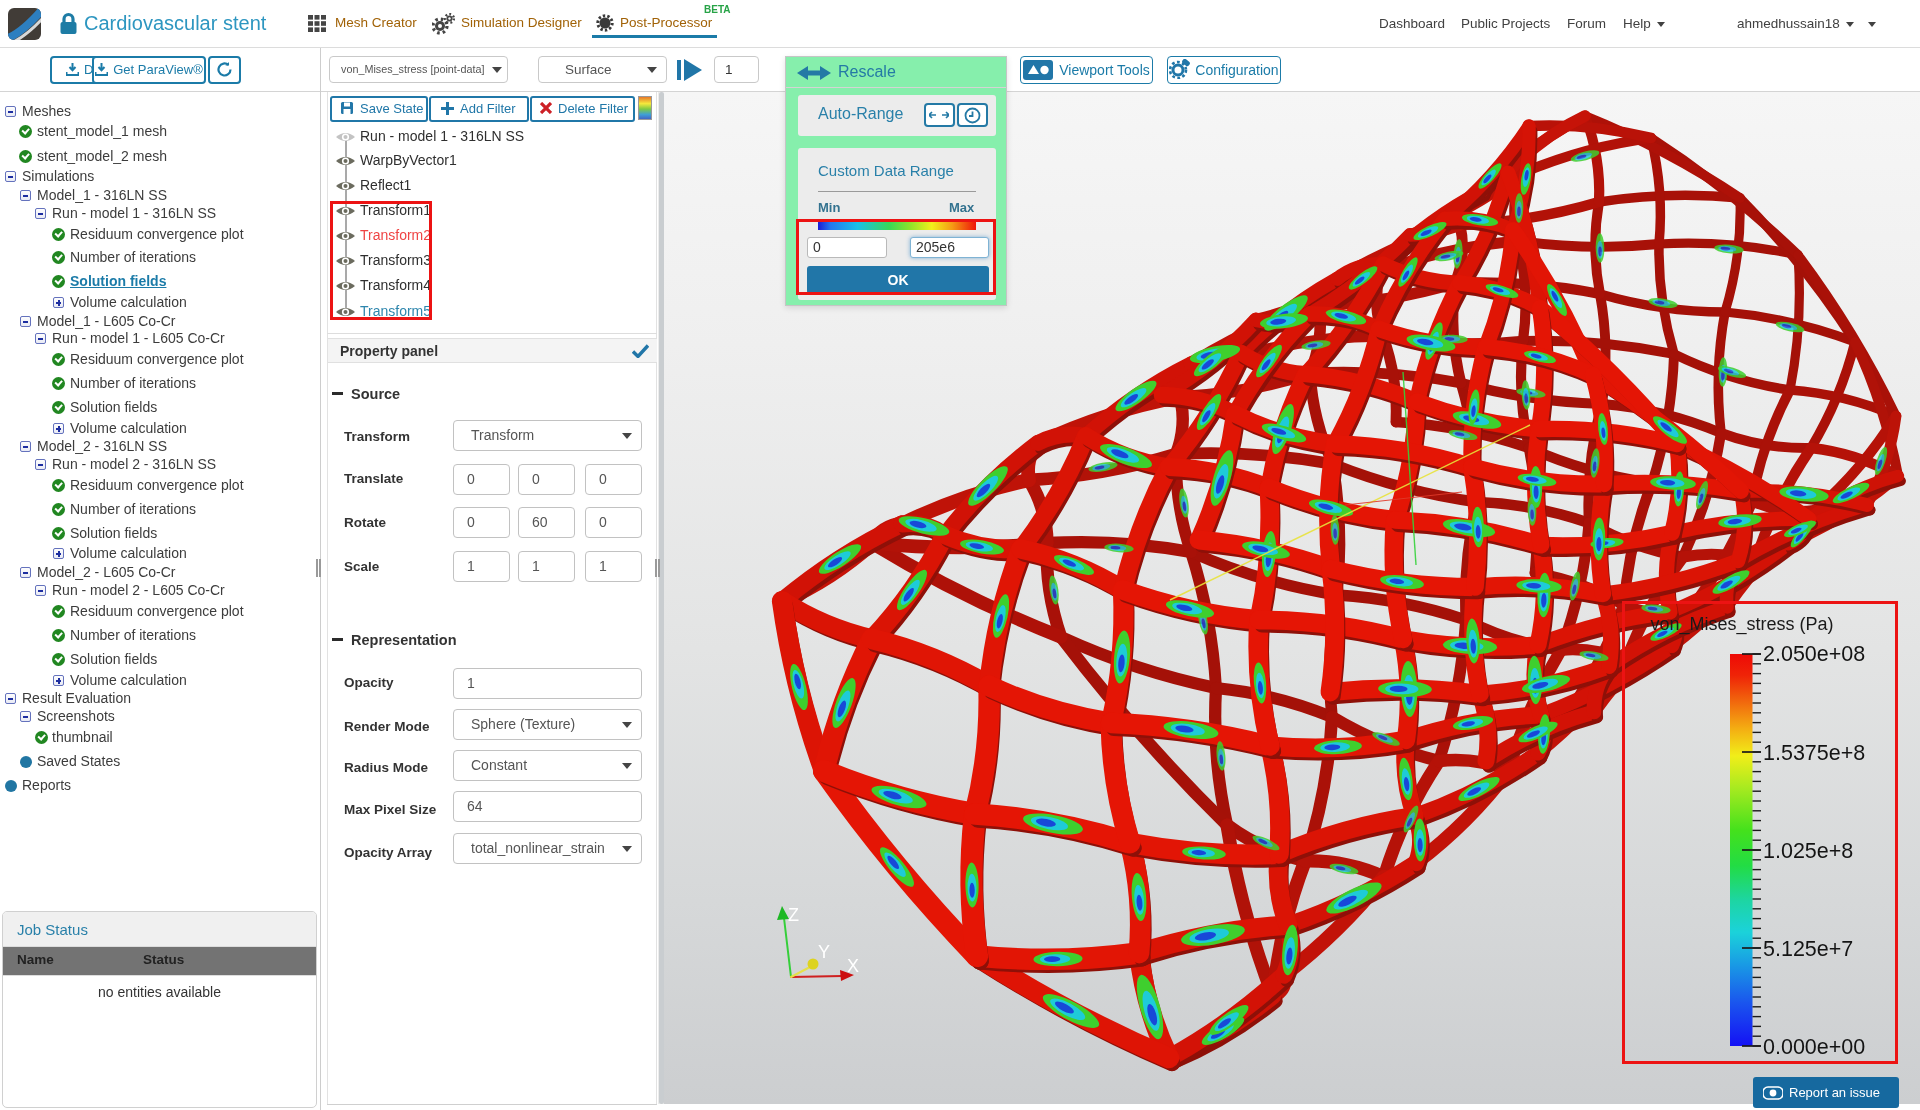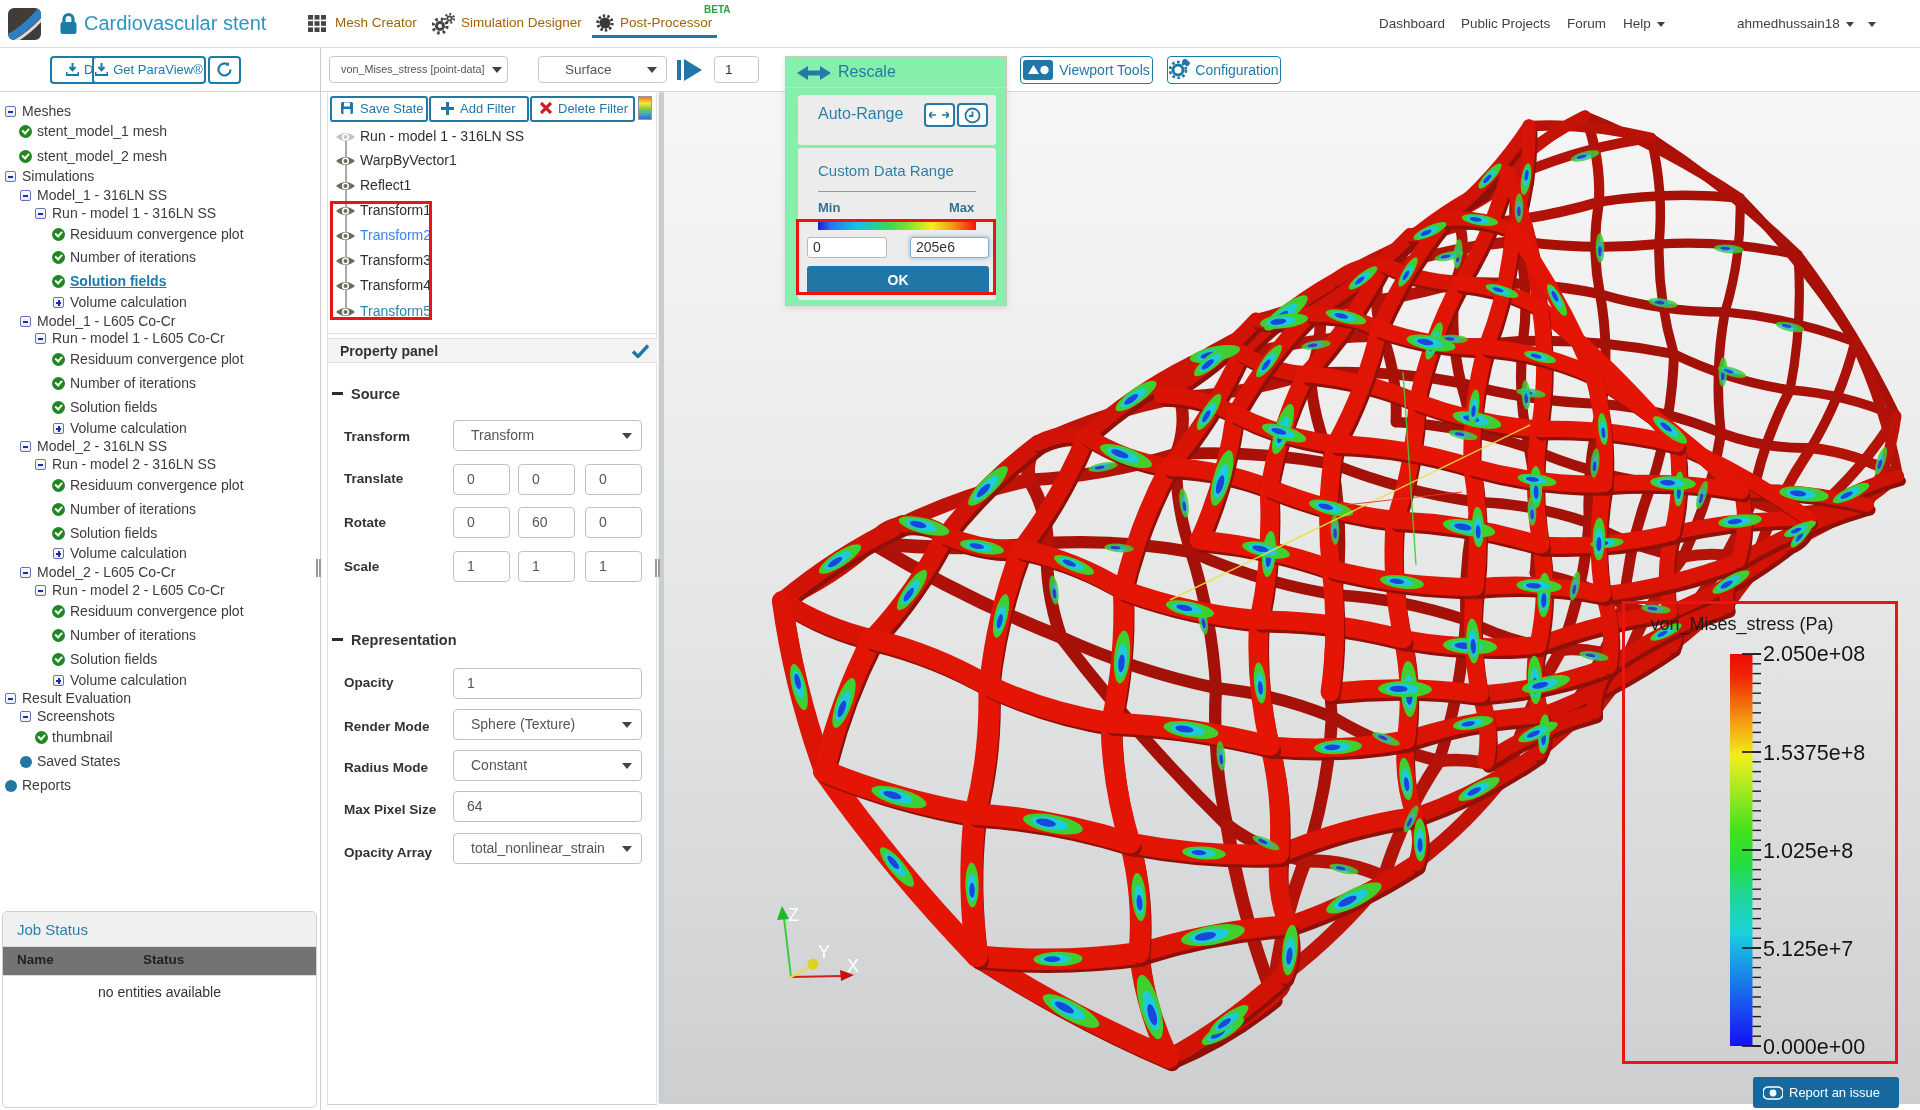--- a/index.html
+++ b/index.html
@@ -321,21 +321,21 @@
       <path d="M1,7 Q10.5,-1 20,7 Q10.5,15 1,7 z" fill="#6b6b5e"></path>
       <circle cx="10.5" cy="7" r="3.6" fill="#fff"></circle>
       <circle cx="10.5" cy="7" r="2" fill="#6b6b5e"></circle>
     </svg>
   <div class="prow" style="left:39px;top:110px;color:#2f2f2f">Transform1</div>
   <svg class="abs" style="left:14px;top:137px" width="21" height="14">
       <path d="M1,7 Q10.5,-1 20,7 Q10.5,15 1,7 z" fill="#6b6b5e"></path>
       <circle cx="10.5" cy="7" r="3.6" fill="#fff"></circle>
       <circle cx="10.5" cy="7" r="2" fill="#6b6b5e"></circle>
     </svg>
-  <div class="prow" style="left:39px;top:135px;color:#3b82f6">Transform2</div>
+  <div class="prow" style="left:39px;top:135px;color:#ef4444">Transform2</div>
   <svg class="abs" style="left:14px;top:162px" width="21" height="14">
       <path d="M1,7 Q10.5,-1 20,7 Q10.5,15 1,7 z" fill="#6b6b5e"></path>
       <circle cx="10.5" cy="7" r="3.6" fill="#fff"></circle>
       <circle cx="10.5" cy="7" r="2" fill="#6b6b5e"></circle>
     </svg>
   <div class="prow" style="left:39px;top:160px;color:#2f2f2f">Transform3</div>
   <svg class="abs" style="left:14px;top:187px" width="21" height="14">
       <path d="M1,7 Q10.5,-1 20,7 Q10.5,15 1,7 z" fill="#6b6b5e"></path>
       <circle cx="10.5" cy="7" r="3.6" fill="#fff"></circle>
       <circle cx="10.5" cy="7" r="2" fill="#6b6b5e"></circle>
@@ -1490,21 +1490,21 @@
     </svg>Report an issue</div>
 
 <div id="popup">
   <svg class="abs" style="left:11px;top:8px" width="34" height="16">
     <path d="M5,8 h24" stroke="#2479a5" stroke-width="5"></path>
       <path d="M11,1 L0,8 11,15 z" fill="#2479a5"></path>
       <path d="M23,1 L34,8 23,15 z" fill="#2479a5"></path>
   </svg>
   <div class="abs" style="left:52px;top:6px;font-size:16px;color:#2479a5;">Rescale</div>
   <div class="abs" style="left:0;top:30px;width:220px;height:1px;background:#d4d4d4;"></div>
-  <div class="gbox" style="top:38px;height:50px;">
+  <div class="gbox" style="top:38px;height:41px;">
     <div class="abs" style="left:20px;top:10px;font-size:16px;color:#2980a9;">Auto-Range</div>
     <div class="sbtn" style="left:126px;top:8px;">
       <svg width="20" height="10" style="margin:5px 0 0 3px;">
           <path d="M0,5 h7 M3,2 L0,5 l3,3 M13,5 h7 M17,2 L20,5 l-3,3" stroke="#2479a5" stroke-width="1.6" fill="none"></path>
         </svg>
     </div>
     <div class="sbtn" style="left:159px;top:8px;">
       <svg width="17" height="17" style="margin:1.5px 0 0 5px;">
           <circle cx="8.5" cy="8.5" r="7" fill="none" stroke="#2479a5" stroke-width="1.8"></circle>
           <path d="M8.5,4.5 v4.5 h-3.5" stroke="#2479a5" stroke-width="1.8" fill="none"></path>

